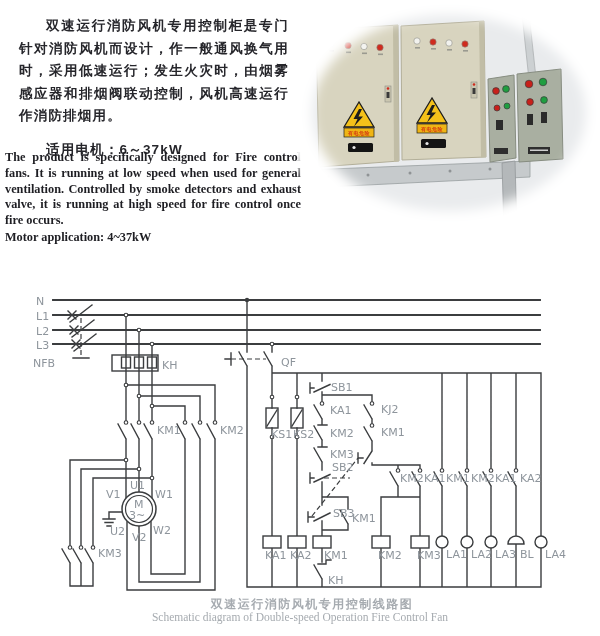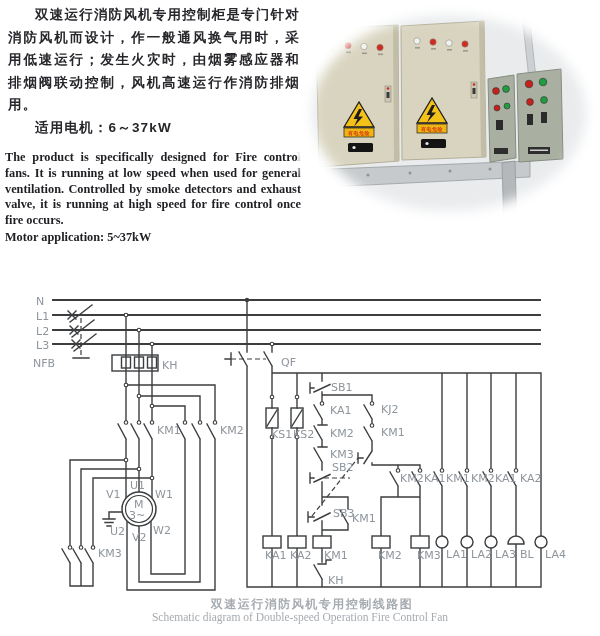--- a/index.html
+++ b/index.html
@@ -2,21 +2,21 @@
 <html><head>
 <meta charset="utf-8">
 <style>
   html,body{margin:0;padding:0;}
   body{width:600px;height:636px;position:relative;background:#ffffff;overflow:hidden;
        font-family:"Liberation Sans",sans-serif;}
   
   .intro-cn{position:absolute;left:8px;top:4px;width:292px;color:#26262b;
     font-family:"Liberation Sans",sans-serif;font-weight:bold;font-size:13.5px;
     line-height:22.5px;letter-spacing:1.2px;text-align:justify;}
-  .intro-cn p{margin:0;text-indent:2em;}
+  .intro-cn p{margin:11px;text-indent:2em;}
   
   .intro-en{position:absolute;left:5px;top:150px;width:296px;color:#1e1e23;
     font-family:"Liberation Serif",serif;font-weight:bold;font-size:12.3px;
     line-height:15.8px;text-align:justify;}
   .intro-en p{margin:0 0 1px 0;}
   
   .photo-wrap{position:absolute;left:298px;top:0;width:302px;height:232px;}
   
   .schematic-wrap{position:absolute;left:0;top:285px;width:600px;height:318px;}
   .schematic-wrap svg{display:block;}
@@ -39,21 +39,21 @@
 </head>
 <body>
 
 <div class="intro-cn">
   <p>双速运行消防风机专用控制柜是专门针对消防风机而设计，作一般通风换气用时，采用低速运行；发生火灾时，由烟雾感应器和排烟阀联动控制，风机高速运行作消防排烟用。</p>
   <p>适用电机：6～37kW</p>
 </div>
 
 <div class="intro-en">
   <p>The product is specifically designed for Fire control fans. It is running at low speed when used for general ventilation. Controlled by smoke detectors and exhaust valve, it is running at high speed for fire control once fire occurs.</p>
-  <p>Motor application: 5~37kW</p>
+  <p>Motor application: 4~37kW</p>
 </div>
 
 <div class="photo-wrap">
 <svg width="302" height="232" viewBox="0 0 302 232">
   <defs>
     <clipPath id="oval">
           <ellipse cx="151" cy="113" rx="149" ry="110"></ellipse>
         </clipPath>
     <filter id="blurE" x="-30%" y="-30%" width="160%" height="160%">
           <feGaussianBlur stdDeviation="6"></feGaussianBlur>

